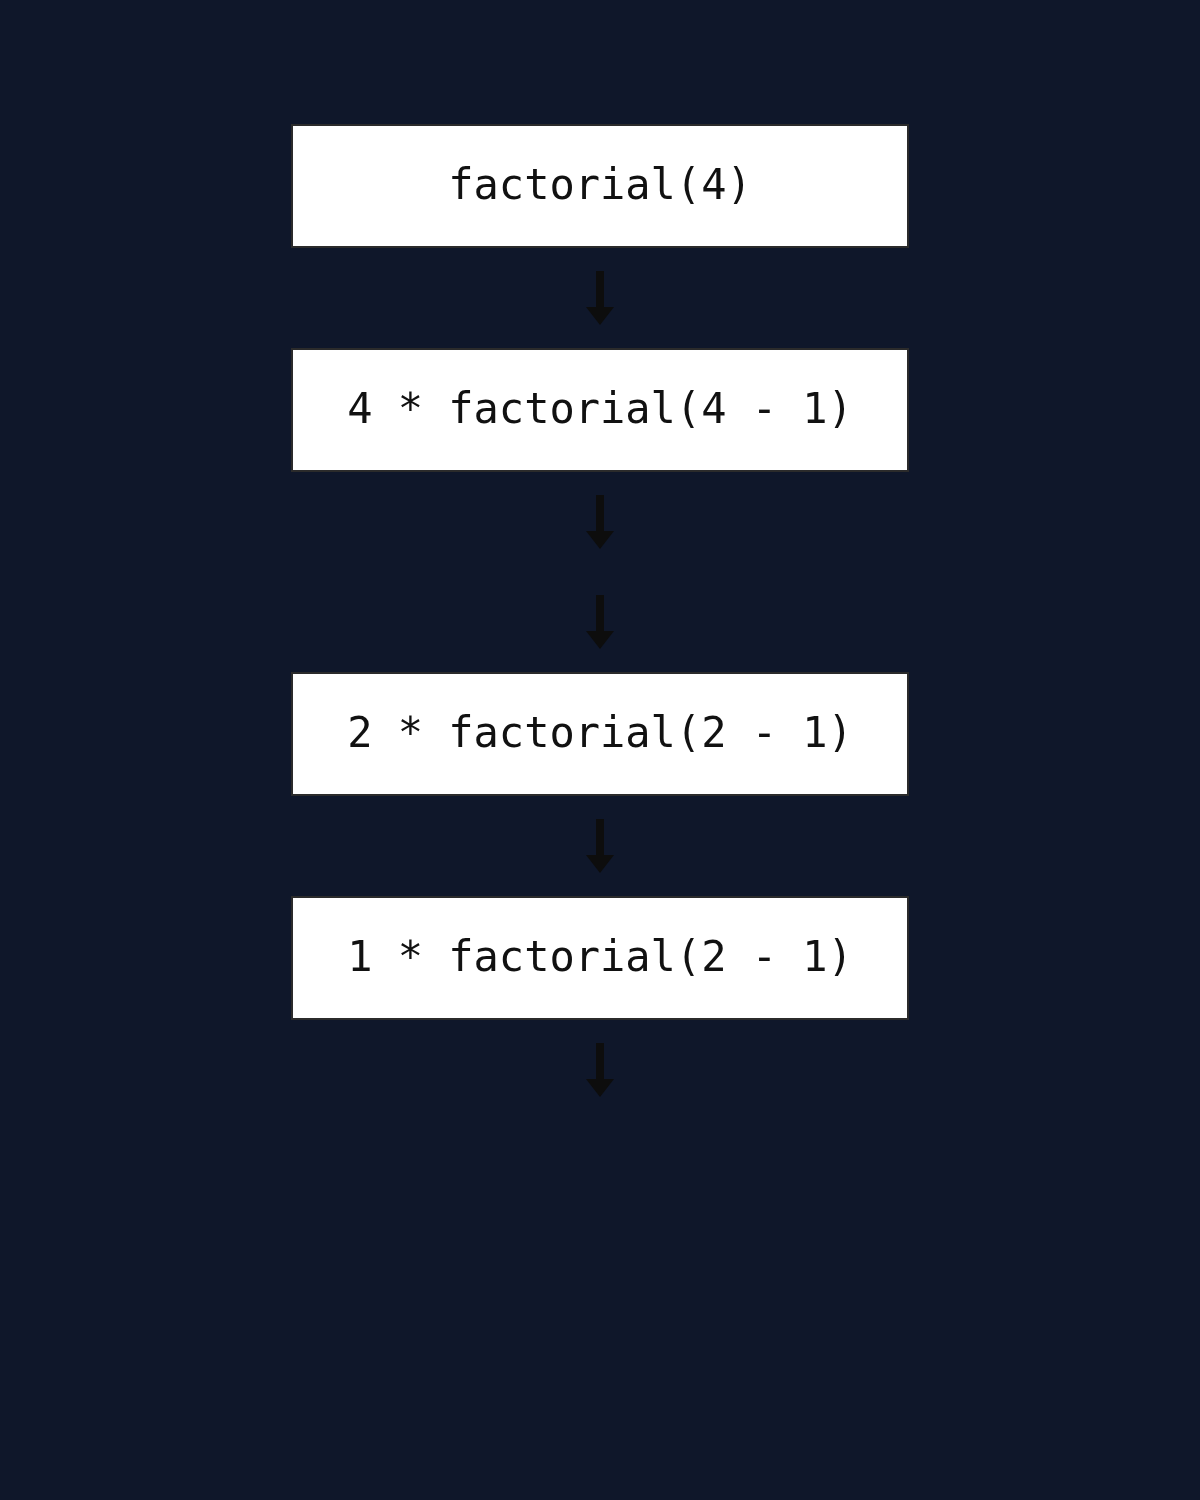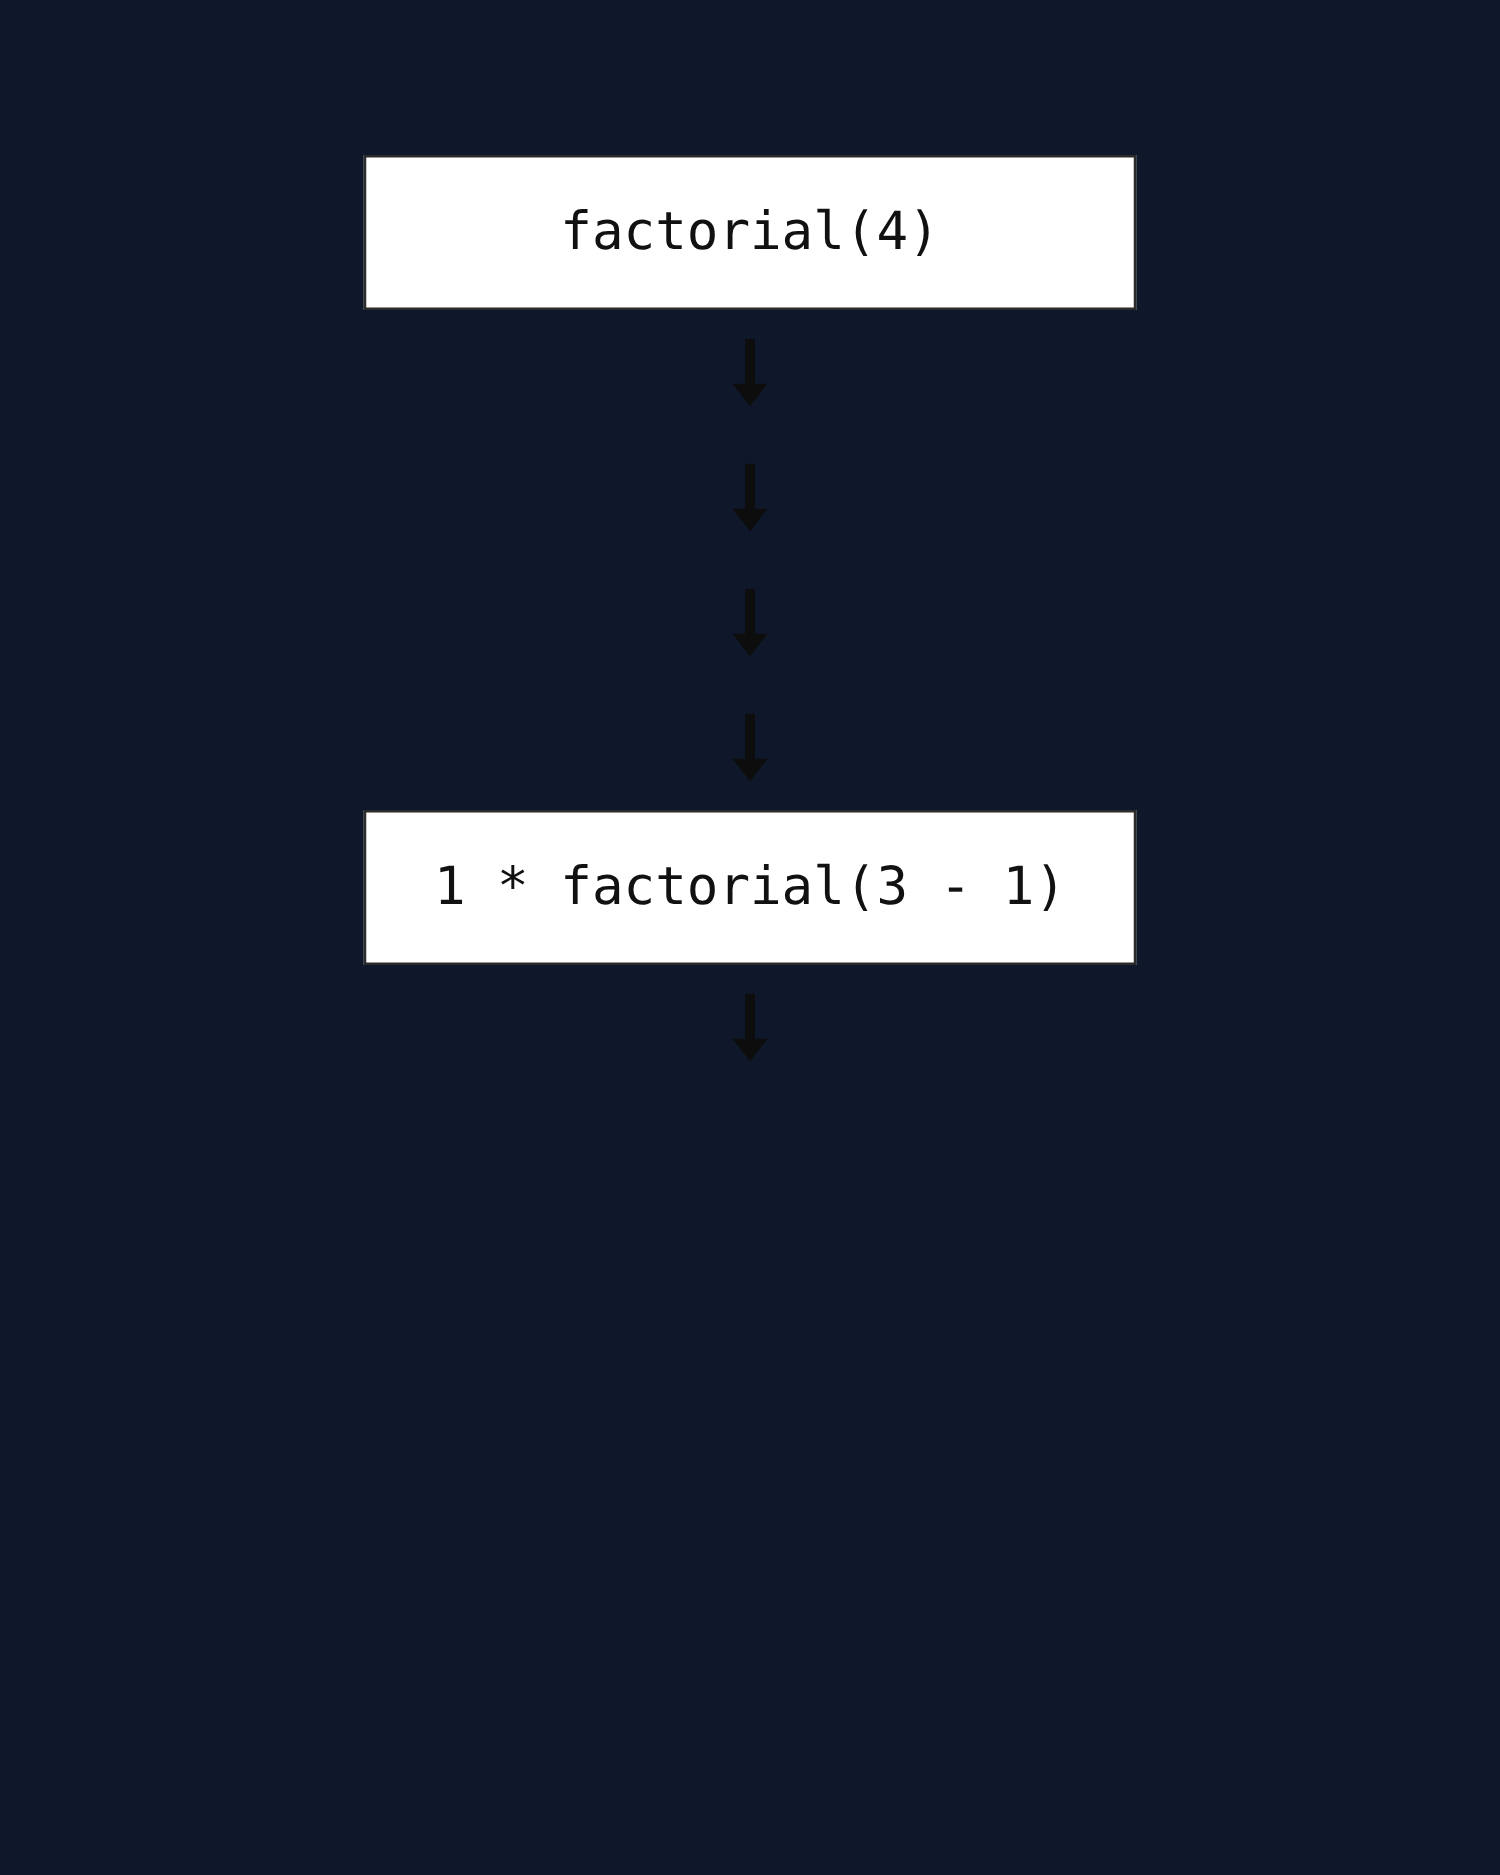--- a/index.html
+++ b/index.html
@@ -58,40 +58,46 @@
 
     <div class="node">
       <span class="node-label">factorial(4)</span>
     </div>
 
     <svg class="arrow" viewBox="0 0 30 54" aria-hidden="true">
       <rect x="11" y="0" width="8" height="37" fill="#0d0d0d"></rect>
       <polygon points="1,36 29,36 15,54" fill="#0d0d0d"></polygon>
     </svg>
 
-
-    <svg class="arrow" viewBox="0 0 30 54" aria-hidden="true">
-      <rect x="11" y="0" width="8" height="37" fill="#0d0d0d"></rect>
-      <polygon points="1,36 29,36 15,54" fill="#0d0d0d"></polygon>
-    </svg>
-
+    <div class="node">
+      <span class="node-label">4 * factorial(4 - 1)</span>
+    </div>
 
     <svg class="arrow" viewBox="0 0 30 54" aria-hidden="true">
       <rect x="11" y="0" width="8" height="37" fill="#0d0d0d"></rect>
       <polygon points="1,36 29,36 15,54" fill="#0d0d0d"></polygon>
     </svg>
 
 
     <svg class="arrow" viewBox="0 0 30 54" aria-hidden="true">
       <rect x="11" y="0" width="8" height="37" fill="#0d0d0d"></rect>
       <polygon points="1,36 29,36 15,54" fill="#0d0d0d"></polygon>
     </svg>
 
     <div class="node">
-      <span class="node-label">1 * factorial(3 - 1)</span>
+      <span class="node-label">2 * factorial(2 - 1)</span>
+    </div>
+
+    <svg class="arrow" viewBox="0 0 30 54" aria-hidden="true">
+      <rect x="11" y="0" width="8" height="37" fill="#0d0d0d"></rect>
+      <polygon points="1,36 29,36 15,54" fill="#0d0d0d"></polygon>
+    </svg>
+
+    <div class="node">
+      <span class="node-label">1 * factorial(2 - 1)</span>
     </div>
 
     <svg class="arrow" viewBox="0 0 30 54" aria-hidden="true">
       <rect x="11" y="0" width="8" height="37" fill="#0d0d0d"></rect>
       <polygon points="1,36 29,36 15,54" fill="#0d0d0d"></polygon>
     </svg>
 
 
   </div>
 </div>

